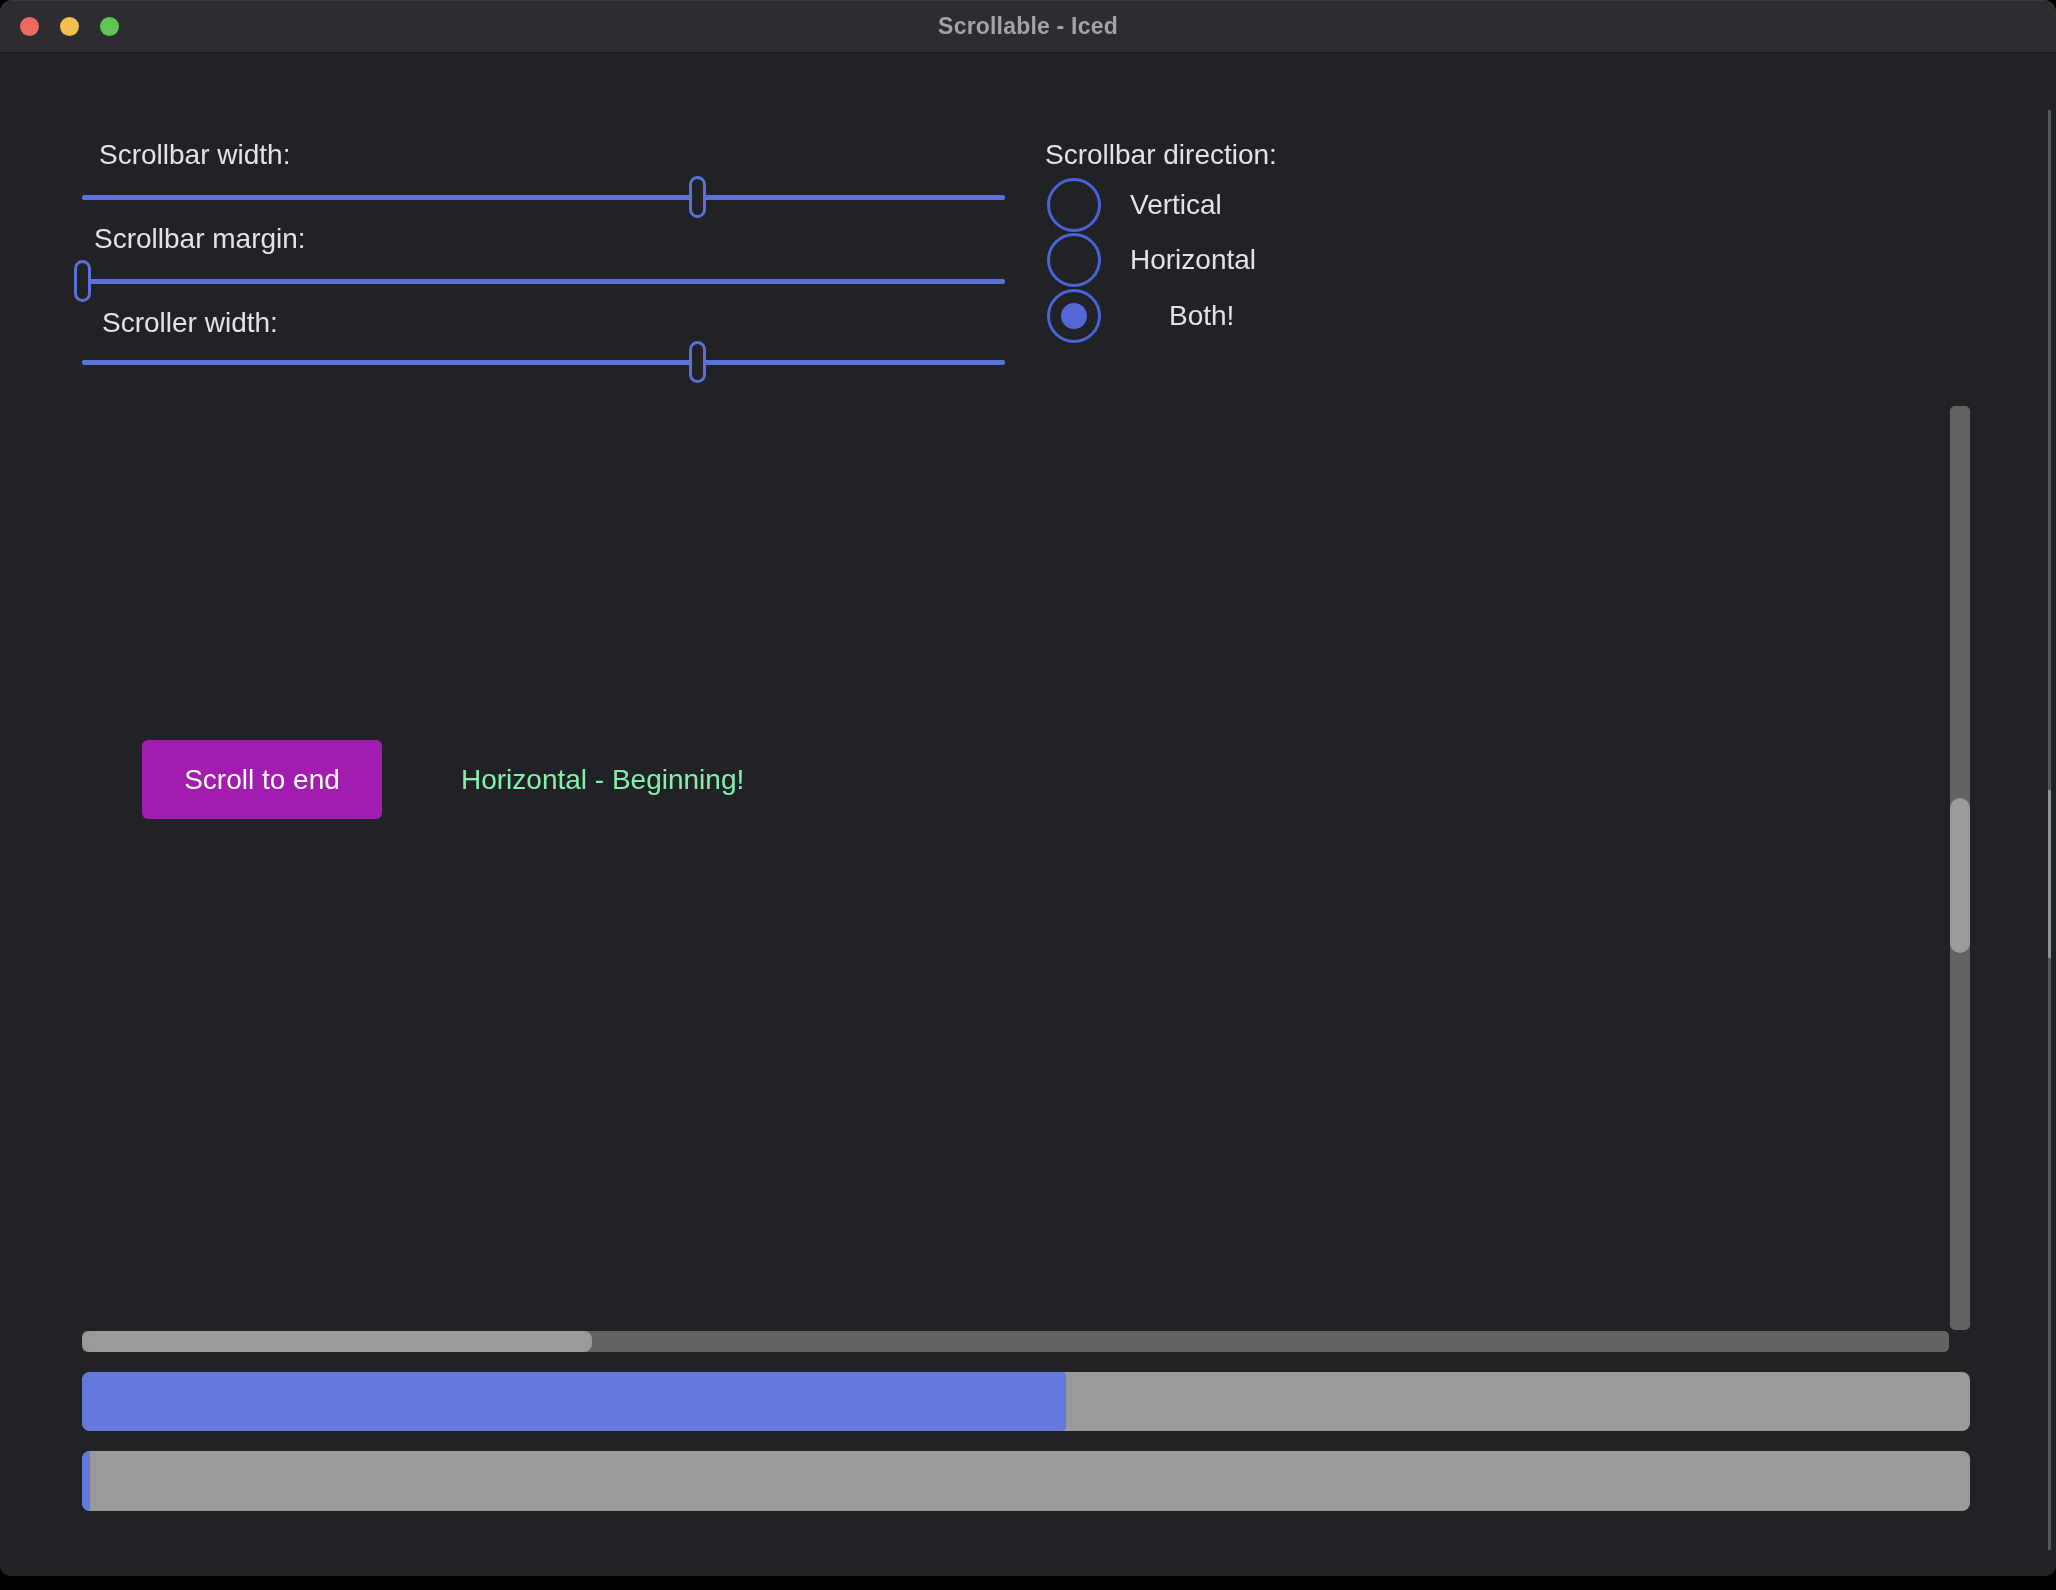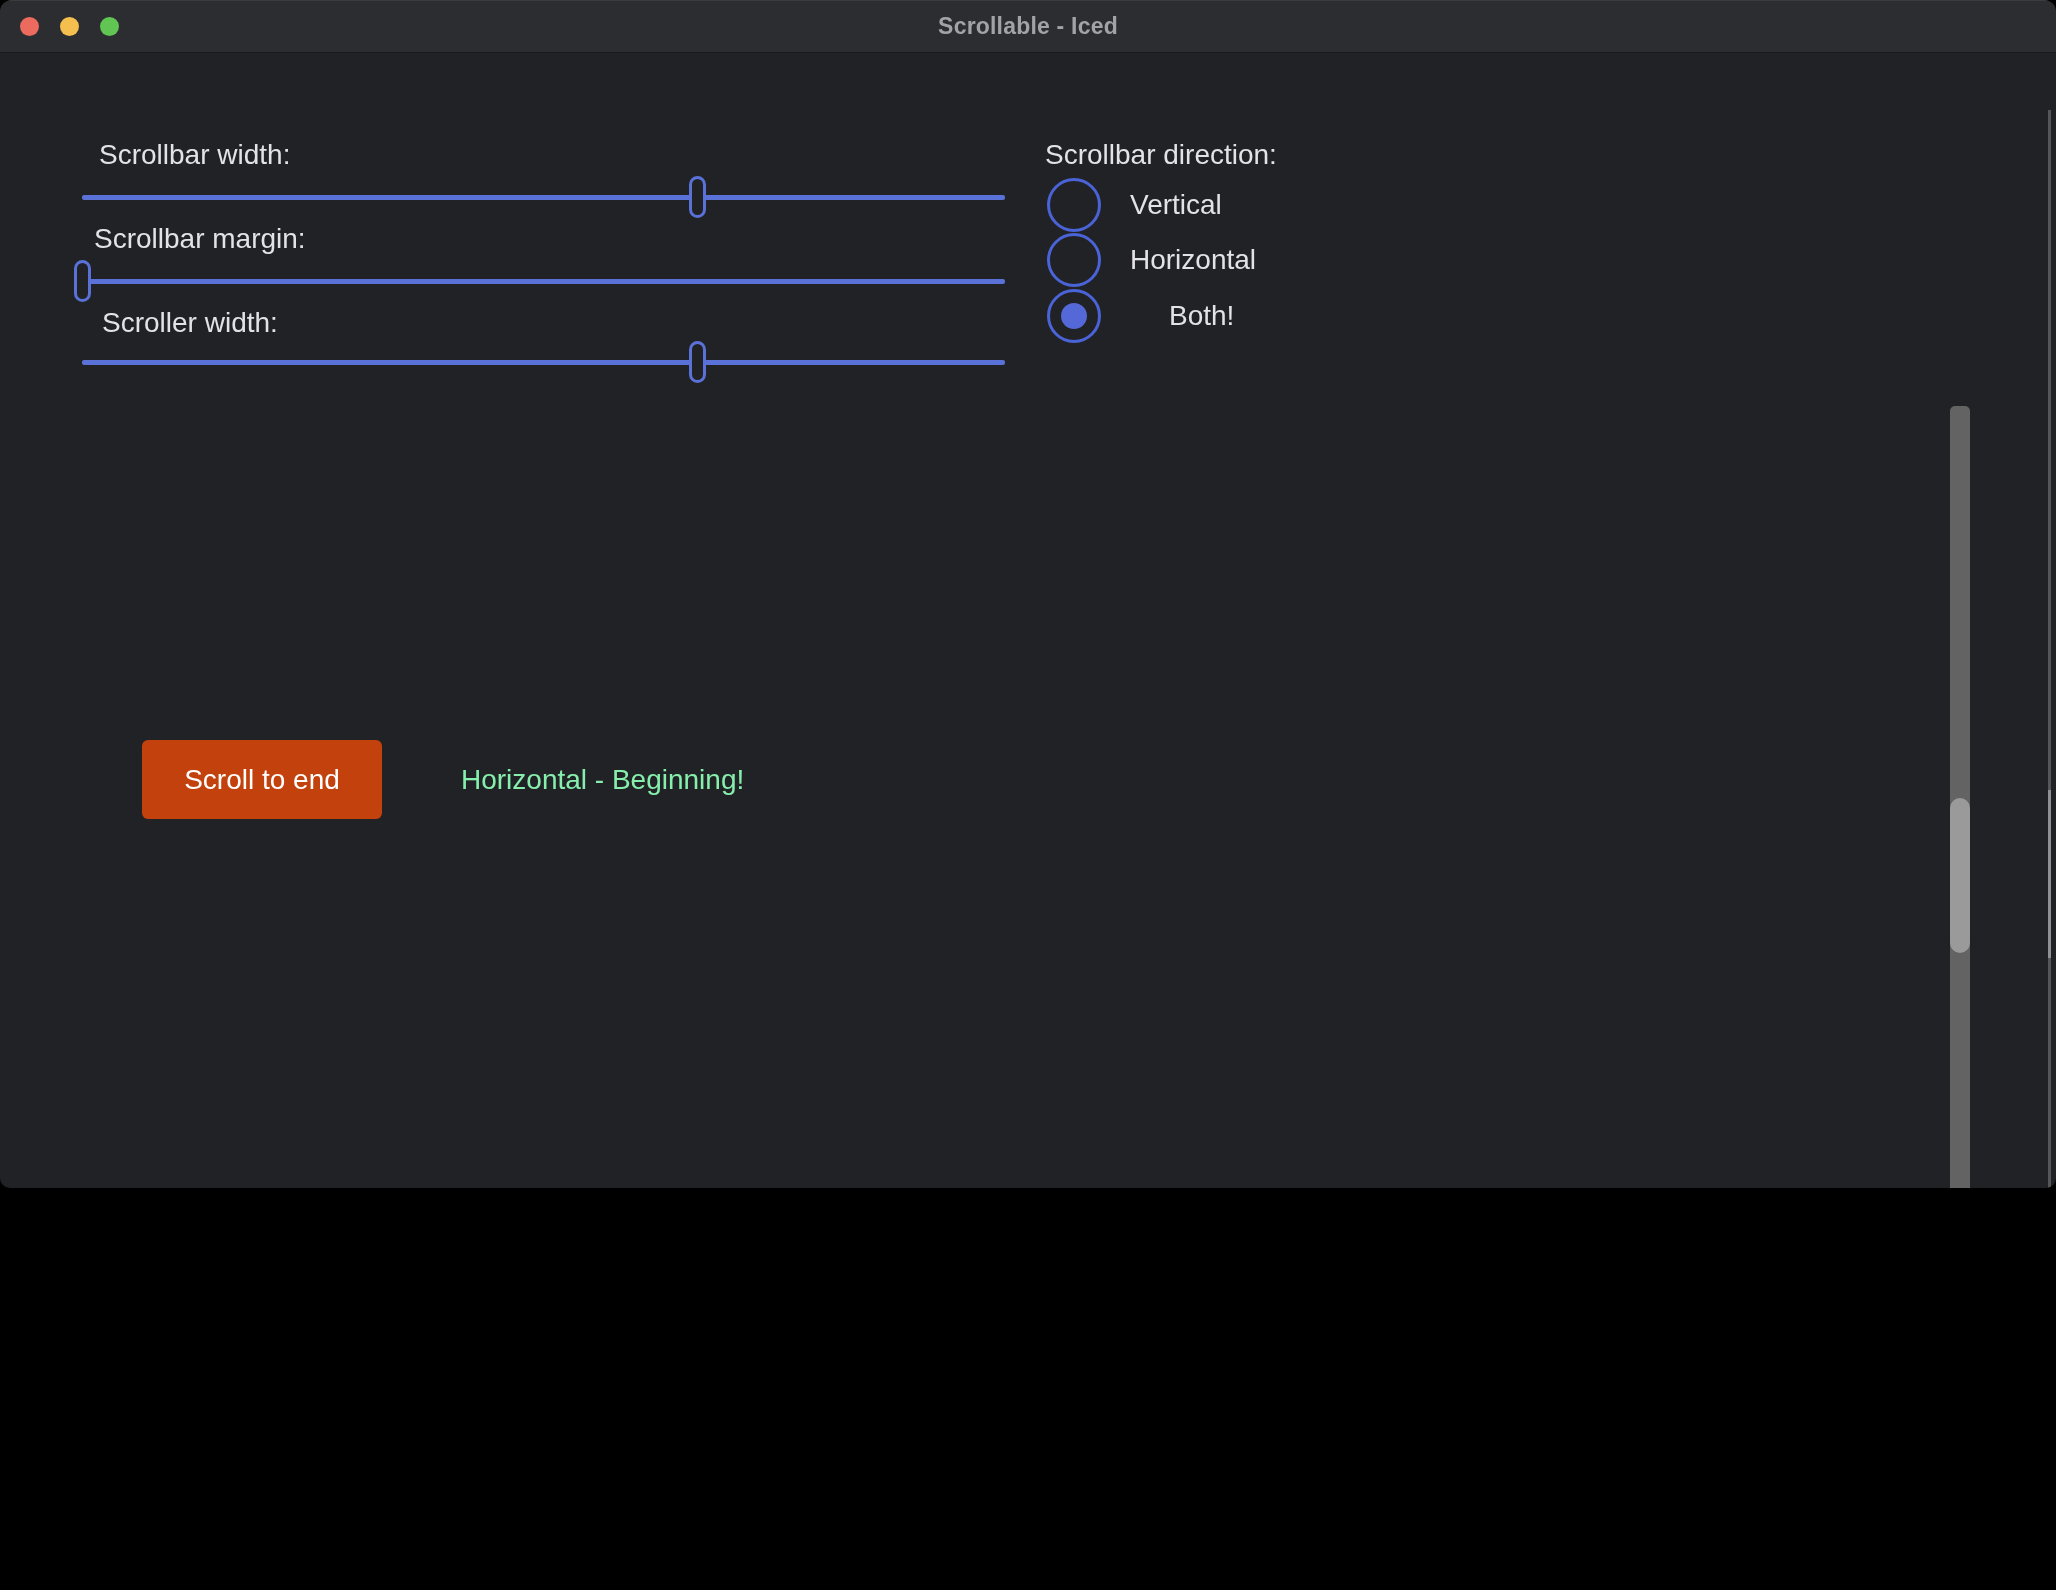--- a/index.html
+++ b/index.html
@@ -1,17 +1,17 @@
 <!DOCTYPE html>
 <html><head>
 <meta charset="utf-8">
 <style>
   html,body{margin:0;padding:0;background:#000;}
   .window{
-    position:relative;width:2056px;height:1188px;overflow:hidden;
+    position:relative;width:2056px;height:1576px;overflow:hidden;
     background:#212226;border-radius:12px 12px 10px 10px;
     font-family:"Liberation Sans", sans-serif;
     -webkit-font-smoothing:antialiased;
   }
   
   .titlebar{
     position:absolute;left:0;top:0;width:100%;height:52px;
     background:#2c2d30;border-bottom:1px solid #19191b;
     box-shadow:inset 0 1px 0 rgba(255,255,255,0.07);
   }
@@ -45,21 +45,21 @@
     border-radius:50%;background:#5468d8;
   }
   .radio-label{
     position:absolute;left:1130px;height:54px;display:flex;align-items:center;
     color:#e3e3e6;font-size:28px;
   }
 
   
   .btn{
     position:absolute;left:142px;top:740px;width:240px;height:79px;
-    background:#c2410c;border:none;border-radius:6px;
+    background:#a21caf;border:none;border-radius:6px;
     color:#ffffff;font-size:28px;font-family:inherit;cursor:pointer;
     display:flex;align-items:center;justify-content:center;
   }
   .status{
     position:absolute;left:461px;top:740px;height:79px;display:flex;align-items:center;
     color:#86efac;font-size:28px;
   }
 
   
   .vbar{position:absolute;left:1950px;top:406px;width:20px;height:924px;background:#636363;border-radius:5px;}

